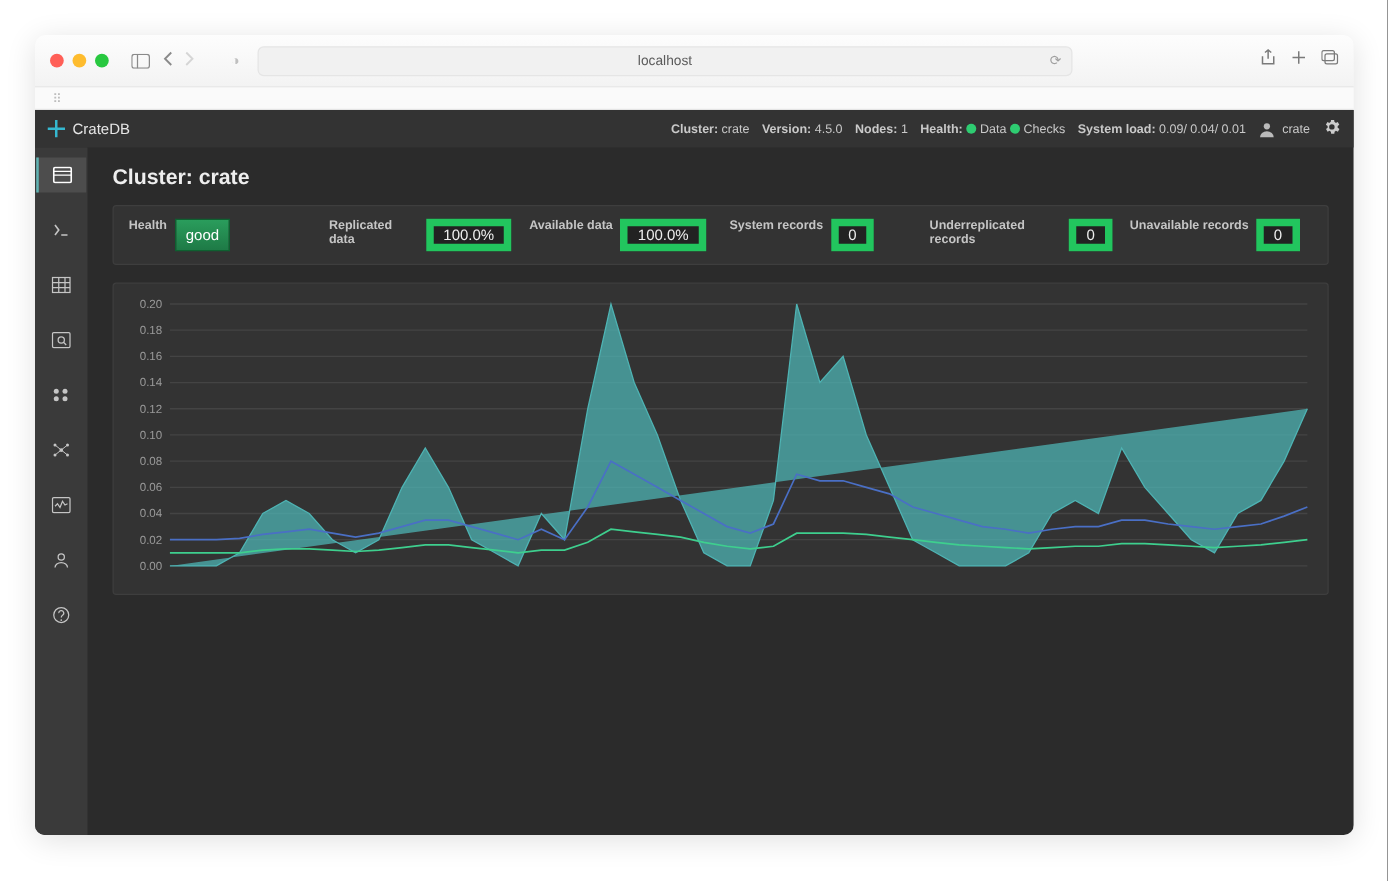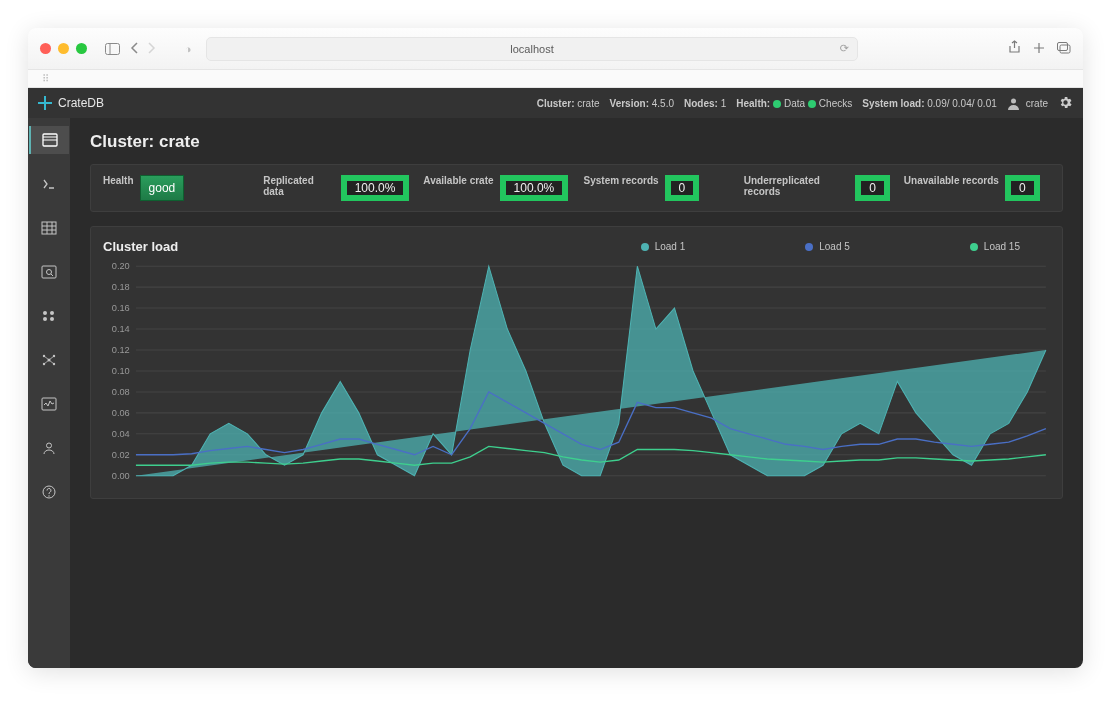--- a/index.html
+++ b/index.html
@@ -198,55 +198,38 @@
         <div class="panel stats">
           <div class="stat">
             <div class="stat-label">Health</div>
             <div class="stat-val health">good</div>
           </div>
           <div class="stat">
             <div class="stat-label">Replicated data</div>
             <div class="stat-val">100.0%</div>
           </div>
           <div class="stat">
-            <div class="stat-label">Available crate</div>
+            <div class="stat-label">Available data</div>
             <div class="stat-val">100.0%</div>
           </div>
           <div class="stat">
             <div class="stat-label">System records</div>
             <div class="stat-val">0</div>
           </div>
           <div class="stat">
             <div class="stat-label">Underreplicated records</div>
             <div class="stat-val">0</div>
           </div>
           <div class="stat">
             <div class="stat-label">Unavailable records</div>
             <div class="stat-val">0</div>
           </div>
         </div>
 
         <div class="panel chart-panel">
-          <div class="chart-header">
-            <div class="chart-title">Cluster load</div>
-            <div class="legend">
-              <div class="legend-item">
-                  <span class="lg-dot" style="background:#4eb3b3"></span>
-                  <span>Load 1</span>
-                </div>
-              <div class="legend-item">
-                  <span class="lg-dot" style="background:#4a6fc5"></span>
-                  <span>Load 5</span>
-                </div>
-              <div class="legend-item">
-                  <span class="lg-dot" style="background:#3ecf8e"></span>
-                  <span>Load 15</span>
-                </div>
-            </div>
-          </div>
           <div class="chart-area">
             <svg id="chart-svg" viewBox="0 0 920 210" preserveAspectRatio="none">
                 <line class="gridline" x1="32" y1="204" x2="916" y2="204"></line>
                 <text class="ylabel" x="26" y="207" text-anchor="end">0.00</text>
                 <line class="gridline" x1="32" y1="184" x2="916" y2="184"></line>
                 <text class="ylabel" x="26" y="187" text-anchor="end">0.02</text>
                 <line class="gridline" x1="32" y1="164" x2="916" y2="164"></line>
                 <text class="ylabel" x="26" y="167" text-anchor="end">0.04</text>
                 <line class="gridline" x1="32" y1="144" x2="916" y2="144"></line>
                 <text class="ylabel" x="26" y="147" text-anchor="end">0.06</text>

